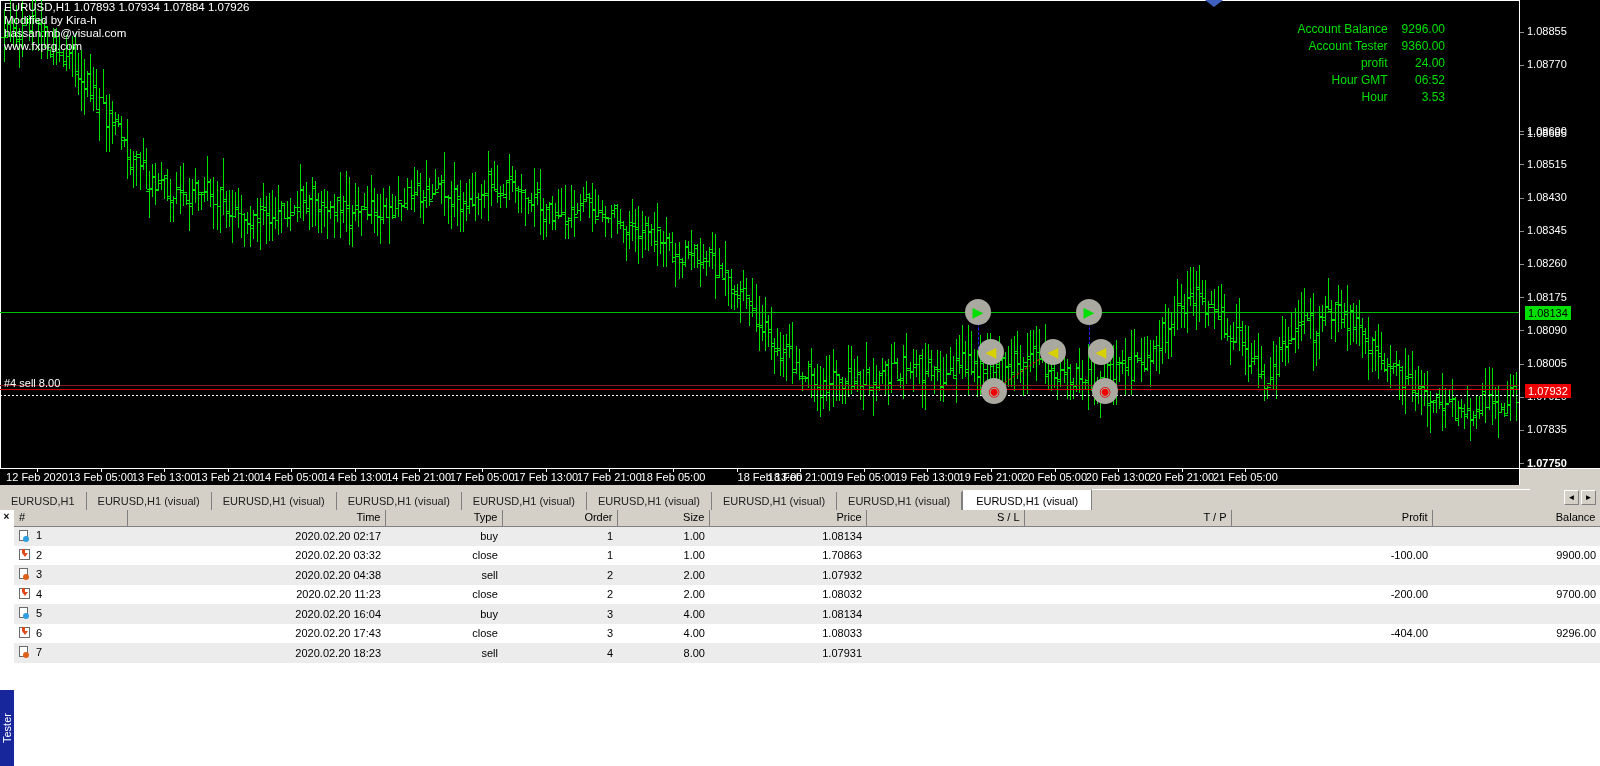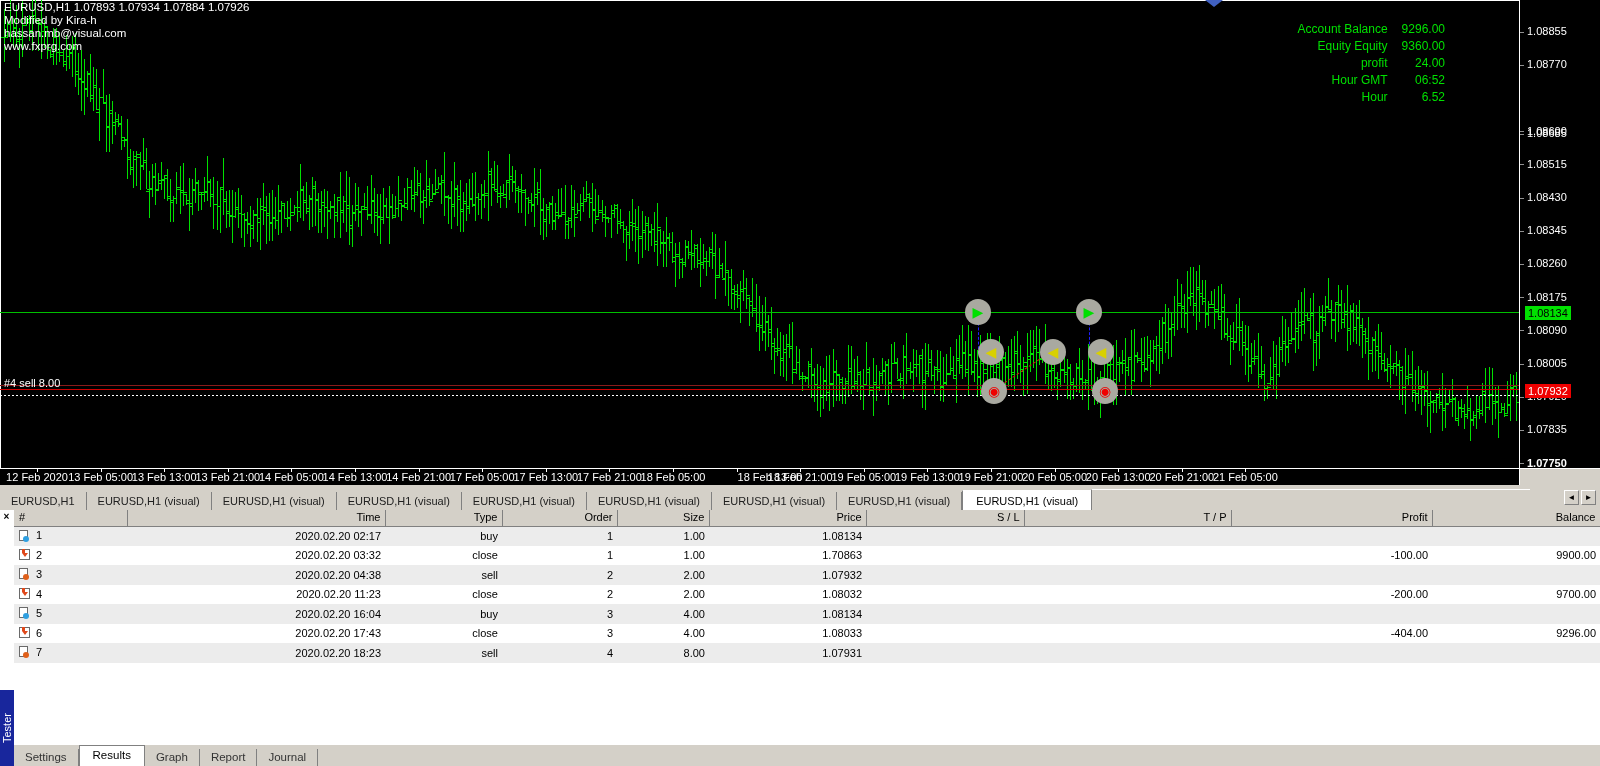--- a/index.html
+++ b/index.html
@@ -272,34 +272,34 @@
     </div>
 
     <div id="account-panel">
       <table>
         <tbody>
             <tr>
           <td class="lbl">Account Balance</td>
           <td>9296.00</td>
         </tr>
         <tr>
-          <td class="lbl">Equity Equity</td>
+          <td class="lbl">Account Tester</td>
           <td>9360.00</td>
         </tr>
         <tr>
           <td class="lbl">profit</td>
           <td>24.00</td>
         </tr>
         <tr>
           <td class="lbl">Hour GMT</td>
           <td>06:52</td>
         </tr>
         <tr>
           <td class="lbl">Hour</td>
-          <td>6.52</td>
+          <td>3.53</td>
         </tr>
       </tbody>
         </table>
     </div>
 
     <div id="candles">
         <div class="candle" style="left:4px;top:9.0px;height:52.8px"></div>
         <div class="tick-l" style="left:1px;top:36.9px"></div>
         <div class="tick-r" style="left:5px;top:37.1px"></div>
         <div class="candle" style="left:7px;top:20.8px;height:17.5px"></div>
@@ -2015,24 +2015,15 @@
             <td>1.07931</td>
             <td></td>
             <td></td>
             <td></td>
             <td></td>
           </tr>
         </tbody>
     </table>
   </div>
 
-  <div id="tester-tabs">
-    <div id="tester-tabs-bar">
-        <div class="ttab">Settings</div>
-        <div class="ttab active">Results</div>
-        <div class="ttab">Graph</div>
-        <div class="ttab">Report</div>
-        <div class="ttab last">Journal</div>
-      </div>
-  </div>
 </div>
 
 <div id="tester-label">Tester</div>
 
 </body></html>

